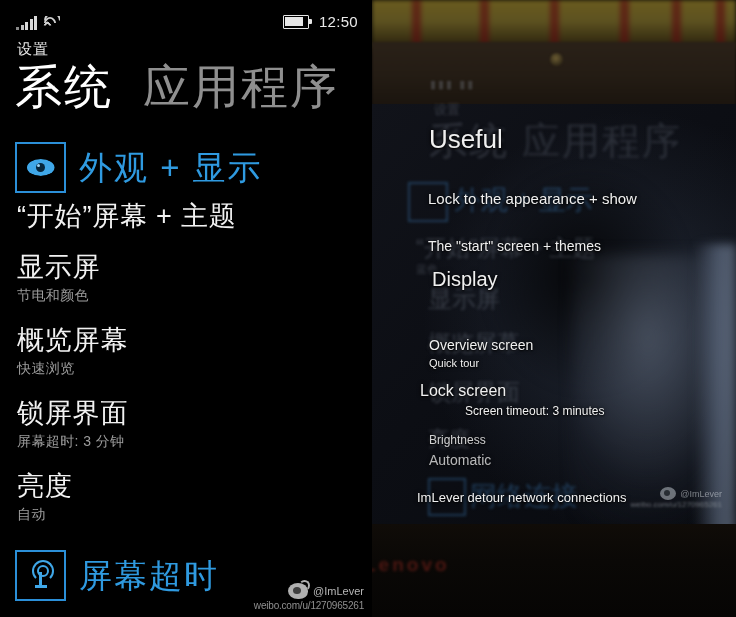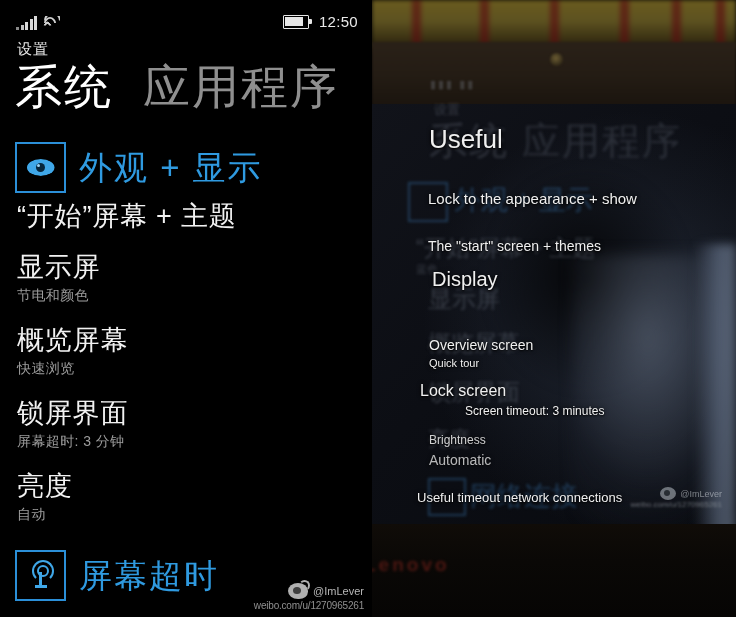--- a/index.html
+++ b/index.html
@@ -308,21 +308,21 @@
     <div class="ov" style="left:57px;top:124px;font-size:26px;">Useful</div>
     <div class="ov" style="left:56px;top:190px;font-size:15px;">Lock to the appearance + show</div>
     <div class="ov" style="left:56px;top:238px;font-size:14px;">The "start" screen + themes</div>
     <div class="ov" style="left:60px;top:268px;font-size:20px;">Display</div>
     <div class="ov" style="left:57px;top:337px;font-size:14px;">Overview screen</div>
     <div class="ov" style="left:57px;top:357px;font-size:11px;">Quick tour</div>
     <div class="ov" style="left:48px;top:382px;font-size:16px;">Lock screen</div>
     <div class="ov" style="left:57px;top:404px;font-size:12px;margin-left:36px;">Screen timeout: 3 minutes</div>
     <div class="ov" style="left:57px;top:433px;font-size:12px;opacity:.85;">Brightness</div>
     <div class="ov" style="left:57px;top:452px;font-size:14px;opacity:.75;">Automatic</div>
-    <div class="ov" style="left:45px;top:490px;font-size:13px;">Useful timeout network connections</div>
+    <div class="ov" style="left:45px;top:490px;font-size:13px;">ImLever detour network connections</div>
 
     <div class="wm2">
       <div class="row1">
         <div class="logo"></div>
         <div class="handle">@ImLever</div>
       </div>
       <div class="url">weibo.com/u/1270965261</div>
     </div>
 
     <div class="bezel-bottom"></div>

